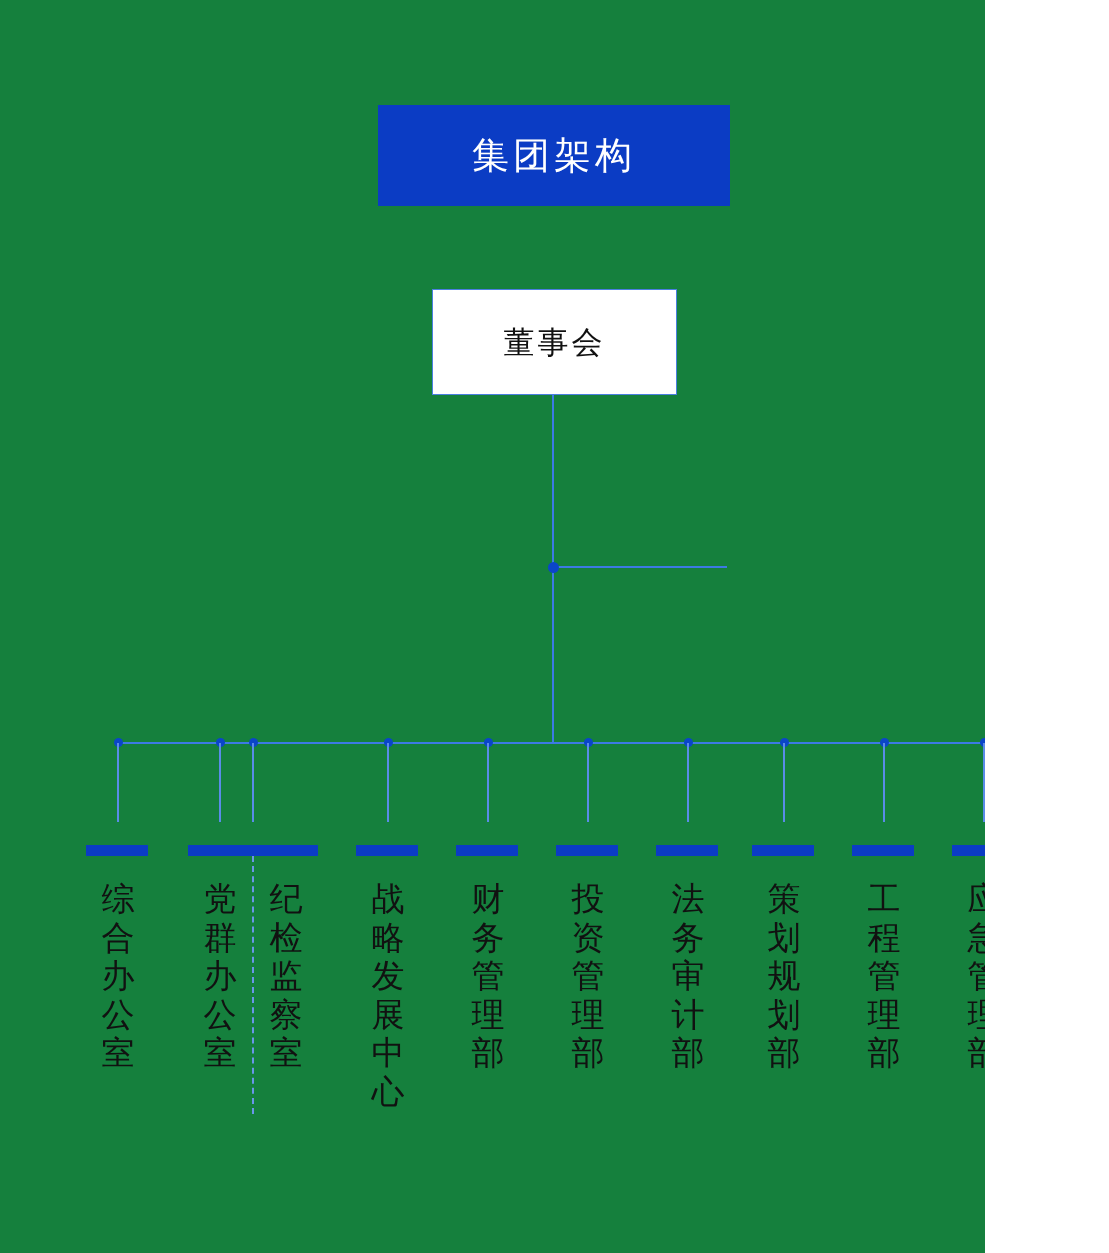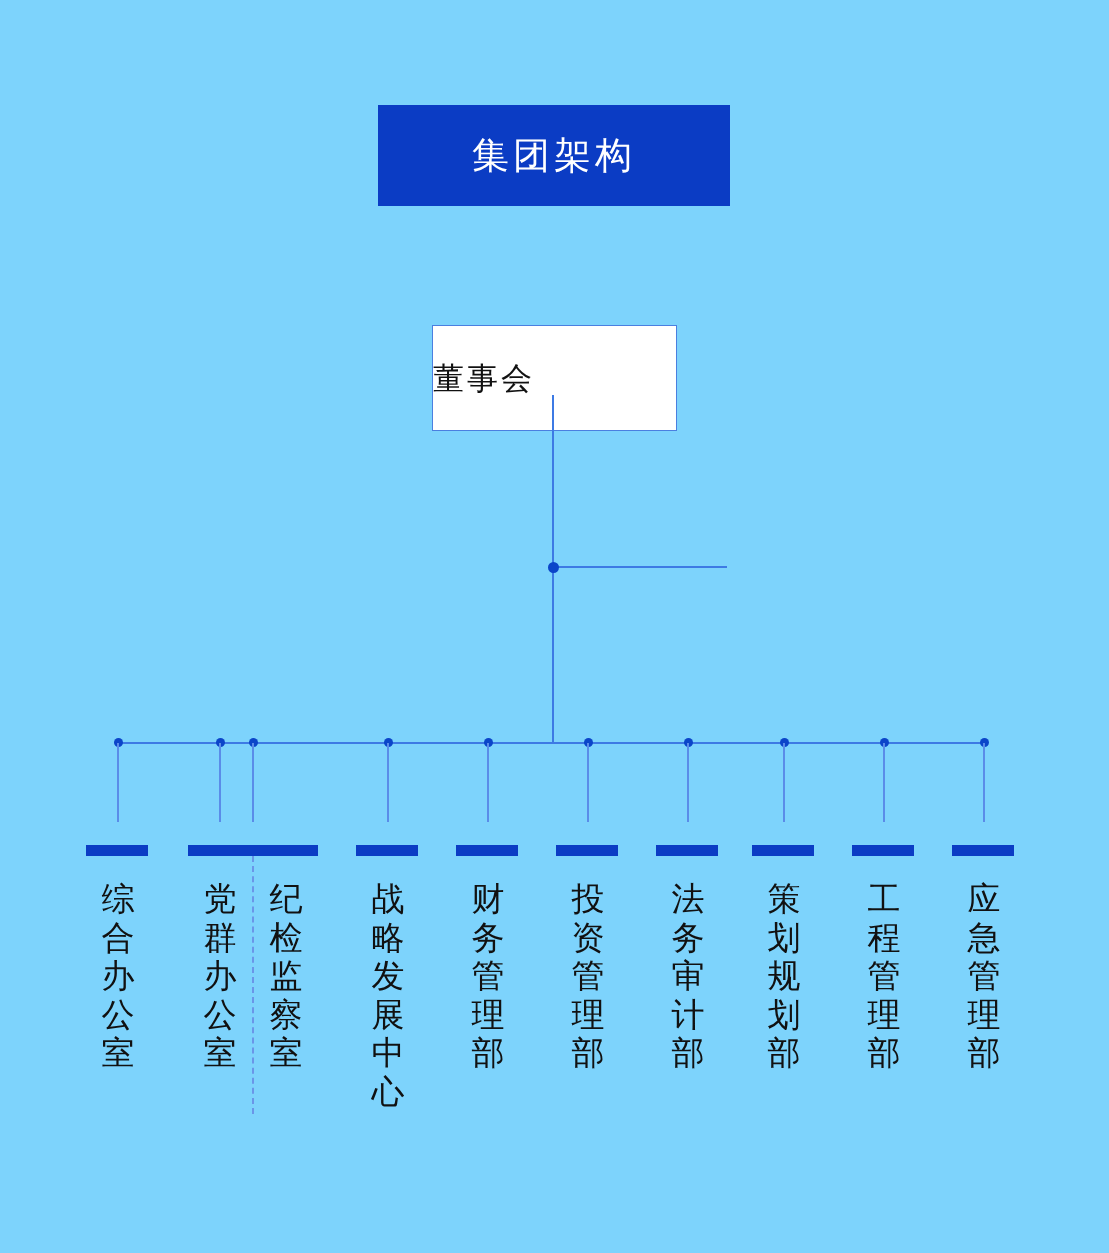--- a/index.html
+++ b/index.html
@@ -7,23 +7,23 @@
     margin: 0;
     padding: 0;
     background: #ffffff;
   }
   body {
     font-family: "DejaVu Sans", "Liberation Sans", sans-serif;
     color: #1a1a1a;
   }
   #chart-root {
     position: relative;
-    width: 1109px;
+    width: 985px;
     height: 1253px;
-    background: #7dd3fc;
+    background: #15803d;
     overflow: hidden;
   }
 
   
   .title-box {
     position: absolute;
     left: 378px;
     top: 105px;
     width: 352px;
     height: 101px;
@@ -40,22 +40,22 @@
     line-height: 1;
   }
 
   
   .node-box {
     position: absolute;
     background: #ffffff;
     border: 1px solid #4a7fe0;
     display: flex;
     align-items: center;
+    justify-content: center;
     box-sizing: border-box;
-    margin-top: 36px;
   }
   .node-box .node-text {
     color: #111111;
     font-size: 31px;
     letter-spacing: 3px;
     font-weight: 400;
     line-height: 1;
   }
   .box-board {
     left: 432px;

